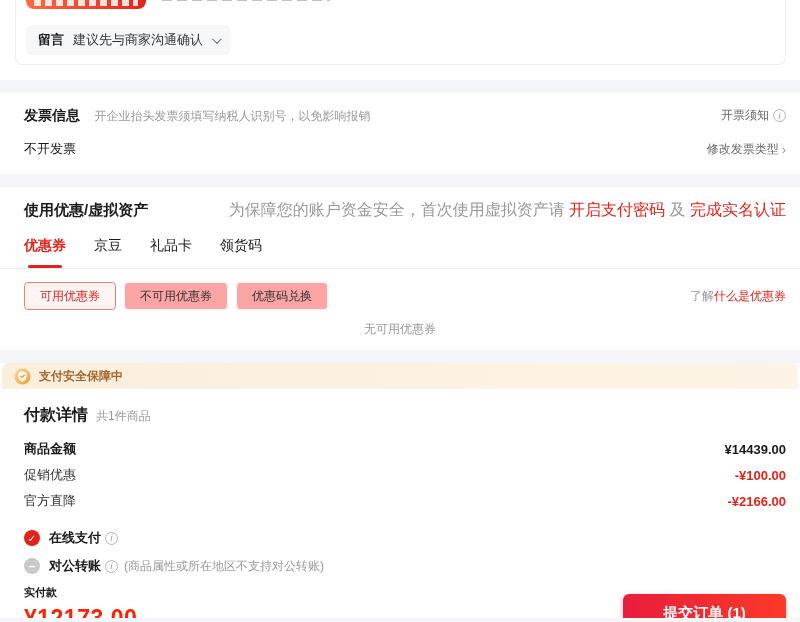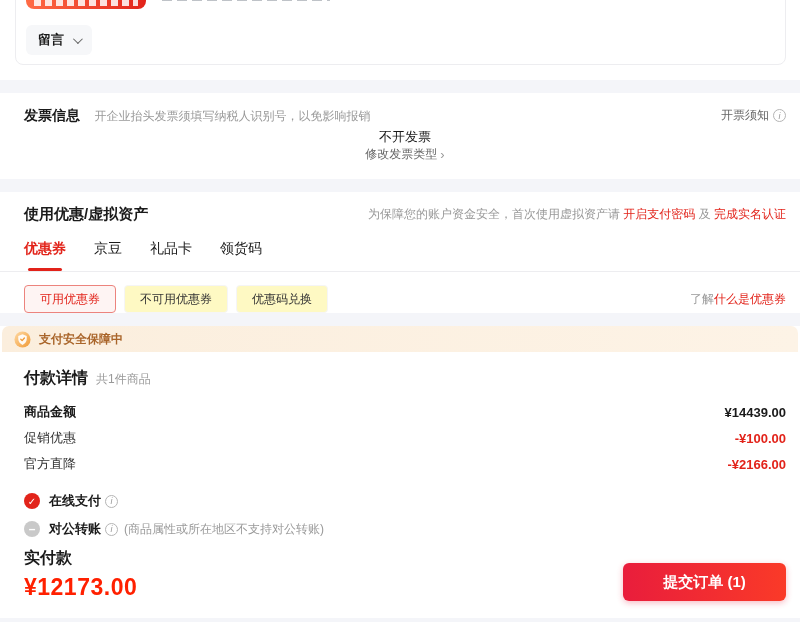--- a/index.html
+++ b/index.html
@@ -30,39 +30,39 @@
   .sec { background:#fff; }
   .red { color:#e2231a; }
   .info-ic { display:inline-flex; align-items:center; justify-content:center;
     width:13px; height:13px; border:1px solid #b5b5b5; border-radius:50%;
     color:#9a9a9a; font-size:9px; font-style:italic; margin-left:4px; flex:0 0 auto; }
 
   
   .sec-invoice { padding:13px 14px 16px 24px; }
   .inv-title { font-size:14px; font-weight:bold; }
   .inv-hint { font-size:12px; color:#999; margin-left:10px; }
-  .inv-row2 { margin-top:3px;flex-direction:column; }
+  .inv-row2 { margin-top:15px; }
   .inv-current { font-size:13px; }
   .link-gray { font-size:12px; color:#666; display:inline-flex; align-items:center; cursor:pointer; }
   .arrow { color:#999; margin-left:3px; font-size:13px; }
 
   
   .sec-assets { padding-top:13px; }
   .assets-head { padding:0 14px 0 24px; }
   .assets-title { font-size:15px; font-weight:bold; }
-  .assets-note { font-size:12px; color:#999; }
+  .assets-note { font-size:16px; color:#999; }
   .assets-note .red { cursor:pointer; }
   .tabs { margin-top:9px; padding:0 24px; border-bottom:1px solid #ededf0;
     display:flex; gap:28px; }
   .tab { position:relative; padding:7px 0 13px; font-size:14px; color:#1a1a1a; cursor:pointer; }
   .tab--active { color:#e2231a; font-weight:bold; }
   .tab--active::after { content:""; position:absolute; left:50%; transform:translateX(-50%);
     bottom:0; width:34px; height:3px; border-radius:2px; background:#e2231a; }
   .chips { margin:13px 14px 0 24px; display:flex; align-items:center; gap:8px; }
-  .chip { height:28px; padding:0 15px; border-radius:4px; background:#fef9c3;
+  .chip { height:28px; padding:0 15px; border-radius:4px; background:#fca5a5;
     border:1px solid #f5f5f6; font-size:12px; color:#333; display:inline-flex;
     align-items:center; cursor:pointer; }
   .chip--active { background:#fef4f3; border-color:#ec837d; color:#e2231a; }
   .learn { margin-left:auto; font-size:12px; color:#999; }
   .learn .red { cursor:pointer; }
   .empty-coupon { margin-top:11px; padding-bottom:12px; text-align:center; font-size:12px; color:#999; }
 
   
   .banner { margin:0 2px; height:26px; border-radius:7px 7px 0 0;
     background:linear-gradient(90deg,#fbeedd,#fdf3e6); display:flex; align-items:center;
@@ -85,37 +85,38 @@
   .m-check { width:16px; height:16px; border-radius:50%; background:#e2231a; color:#fff;
     font-size:10px; font-weight:bold; display:inline-flex; align-items:center;
     justify-content:center; margin-right:9px; cursor:pointer; }
   .m-minus { width:16px; height:16px; border-radius:50%; background:#c9c9c9; color:#fff;
     font-size:12px; font-weight:bold; display:inline-flex; align-items:center;
     justify-content:center; margin-right:9px; }
   .m-label { font-size:13px; font-weight:bold; }
   .m-note { font-size:12px; color:#999; margin-left:6px; }
 
   .pay-bottom { margin-top:10px; display:flex; justify-content:space-between; align-items:flex-end; }
-  .total-label { font-size:16px; font-weight:bold; }
+  .total-label { font-size:11px; font-weight:bold; }
   .total-value { margin-top:5px; font-size:23px; font-weight:bold; color:#ff2000; letter-spacing:.5px; }
   .submit-btn { width:163px; height:38px; border:none; border-radius:6px; cursor:pointer;
     background:linear-gradient(90deg,#e91d3c,#fa3a28); color:#fff; font-size:15px;
     font-weight:bold; font-family:inherit; box-shadow:0 2px 6px rgba(233,29,60,.3); }
   .bottom-band { position:fixed; left:0; right:0; bottom:0; height:4px; background:#f4f5f9; }
 </style>
 </head>
 <body>
 
 <div class="top-card">
   <div class="promo-badge">
     <div class="glyphs"></div>
   </div>
   <div class="clipped-text"></div>
   <div class="msg-box">
     <span class="msg-label">留言</span>
+    <span class="msg-value">建议先与商家沟通确认</span>
     <span class="chev"></span>
   </div>
 </div>
 
 <div class="band band1"></div>
 
 <div class="sec sec-invoice">
   <div class="row-between">
     <div>
       <span class="inv-title">发票信息</span>
@@ -150,20 +151,21 @@
     <span class="tab">领货码</span>
   </div>
 
   <div class="chips">
     <span class="chip chip--active">可用优惠券</span>
     <span class="chip">不可用优惠券</span>
     <span class="chip">优惠码兑换</span>
     <span class="learn"><span>了解</span><span class="red">什么是优惠券</span></span>
   </div>
 
+  <div class="empty-coupon">无可用优惠券</div>
 </div>
 
 <div class="band"></div>
 
 <div class="banner">
   <svg width="17" height="17" viewBox="0 0 18 18">
     <defs>
       <linearGradient id="og" x1="0" y1="0" x2="1" y2="1">
         <stop offset="0" stop-color="#ffd9a3"></stop>
           <stop offset="1" stop-color="#f09a36"></stop>

